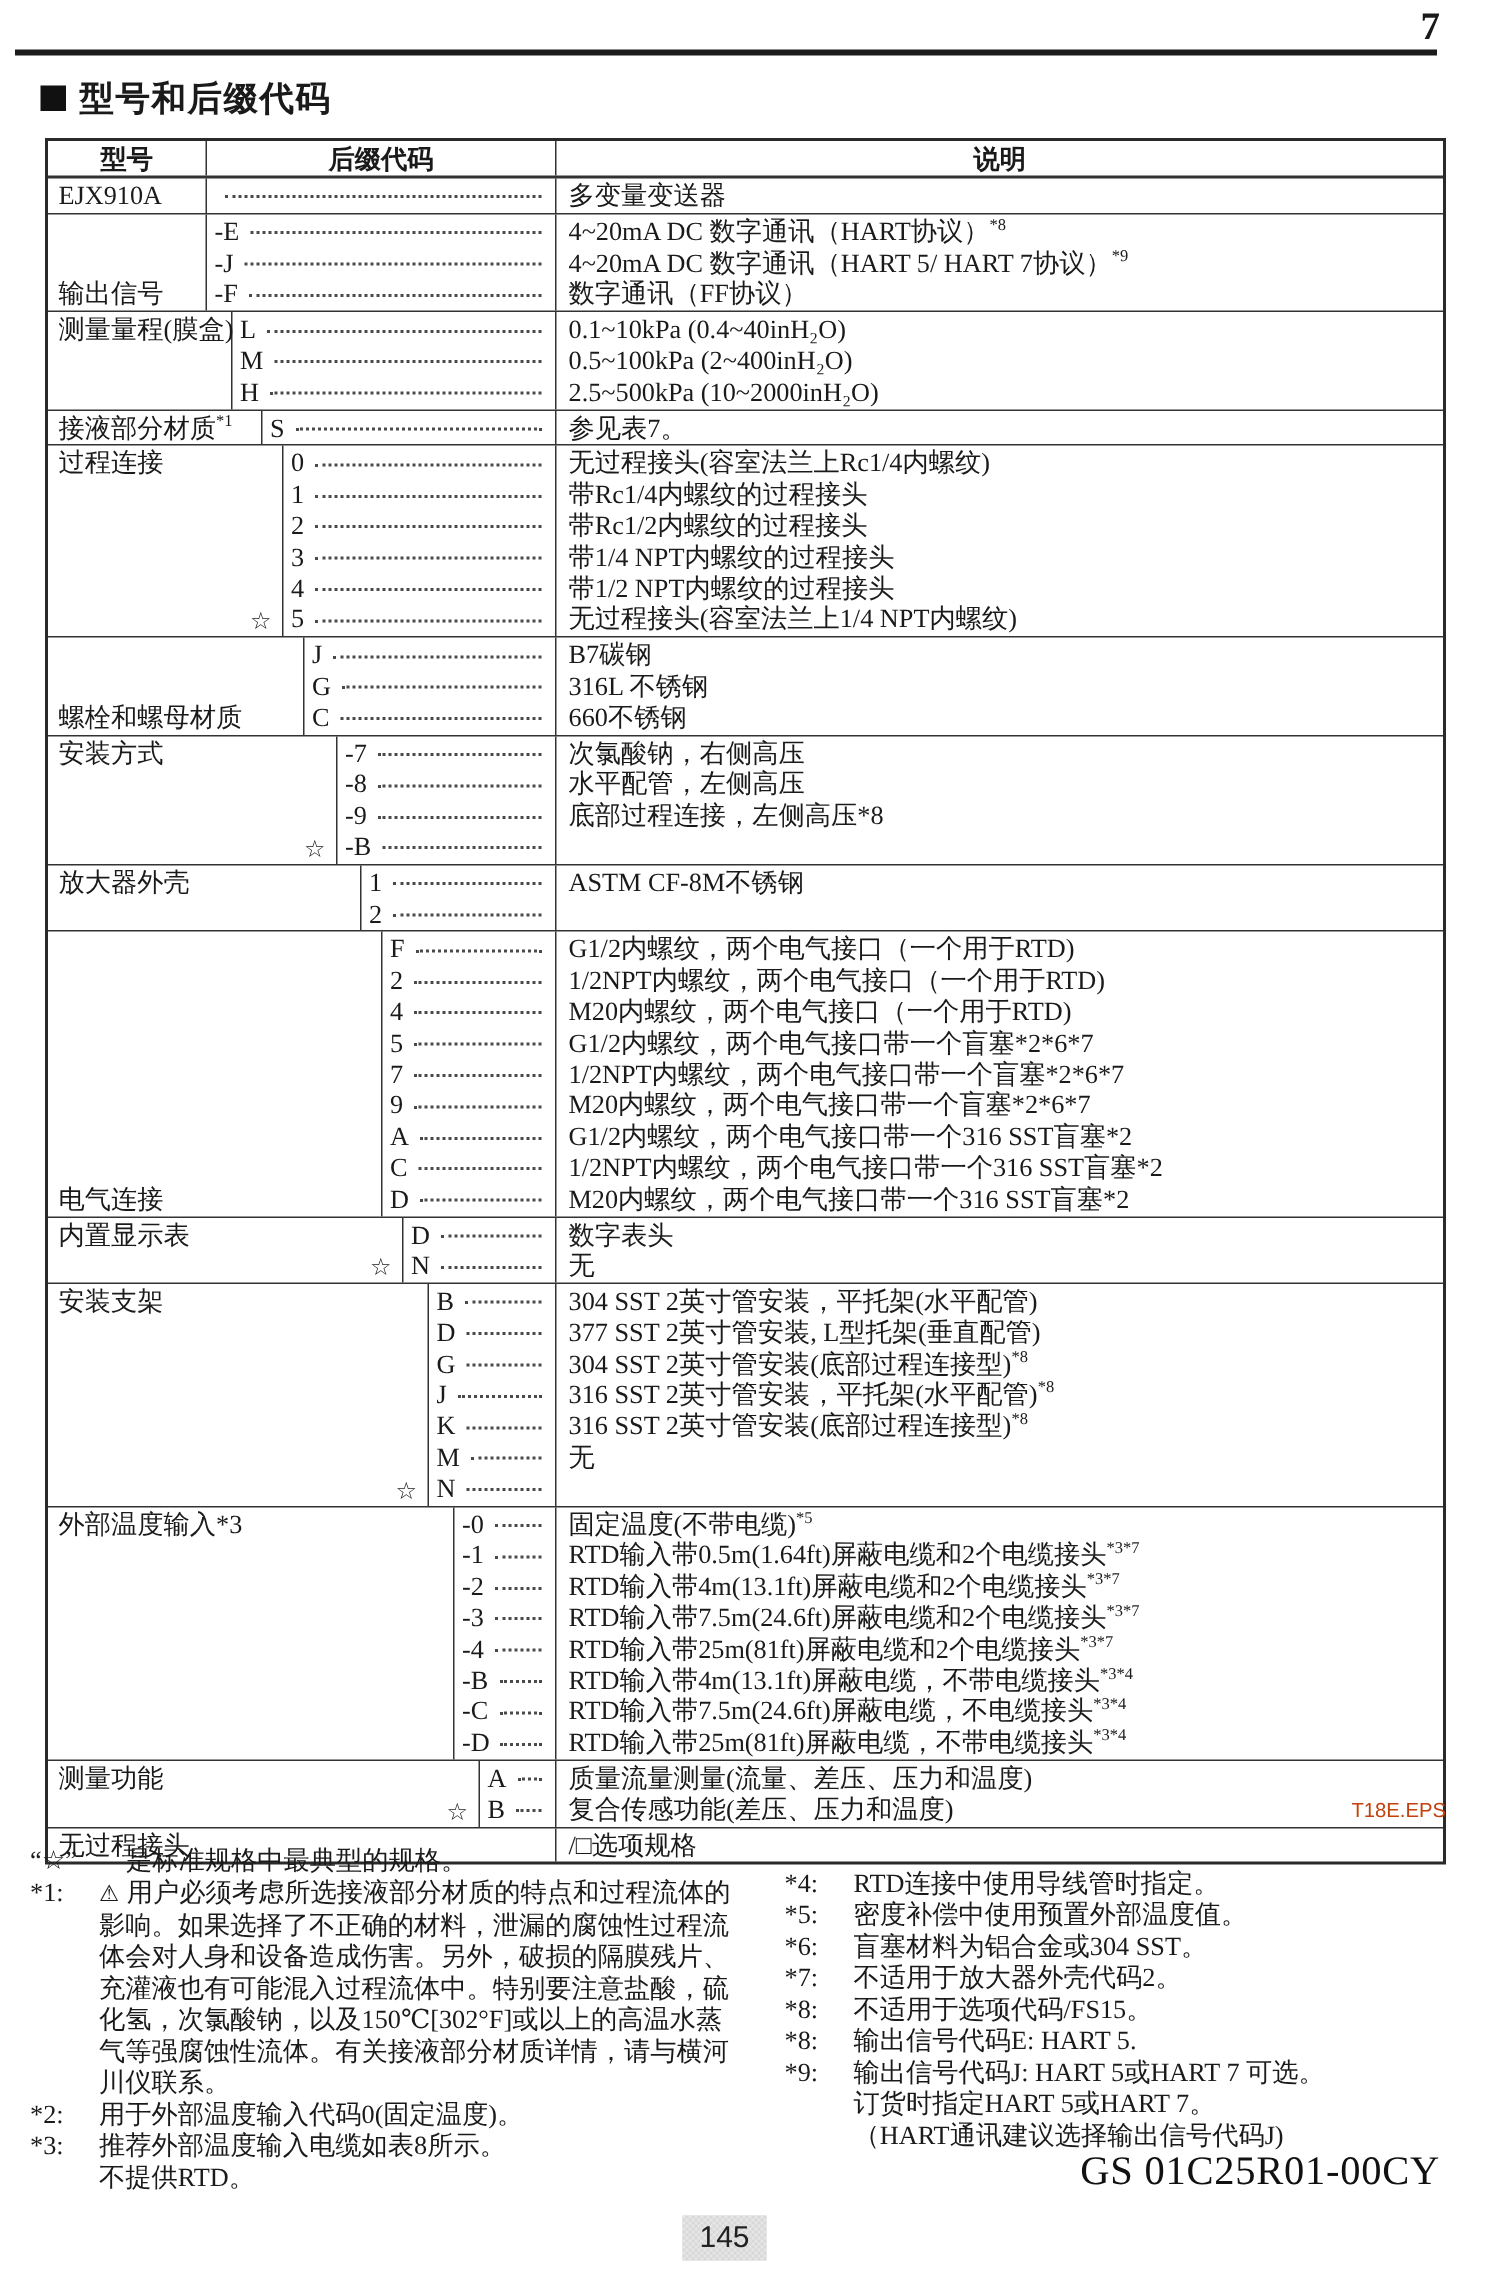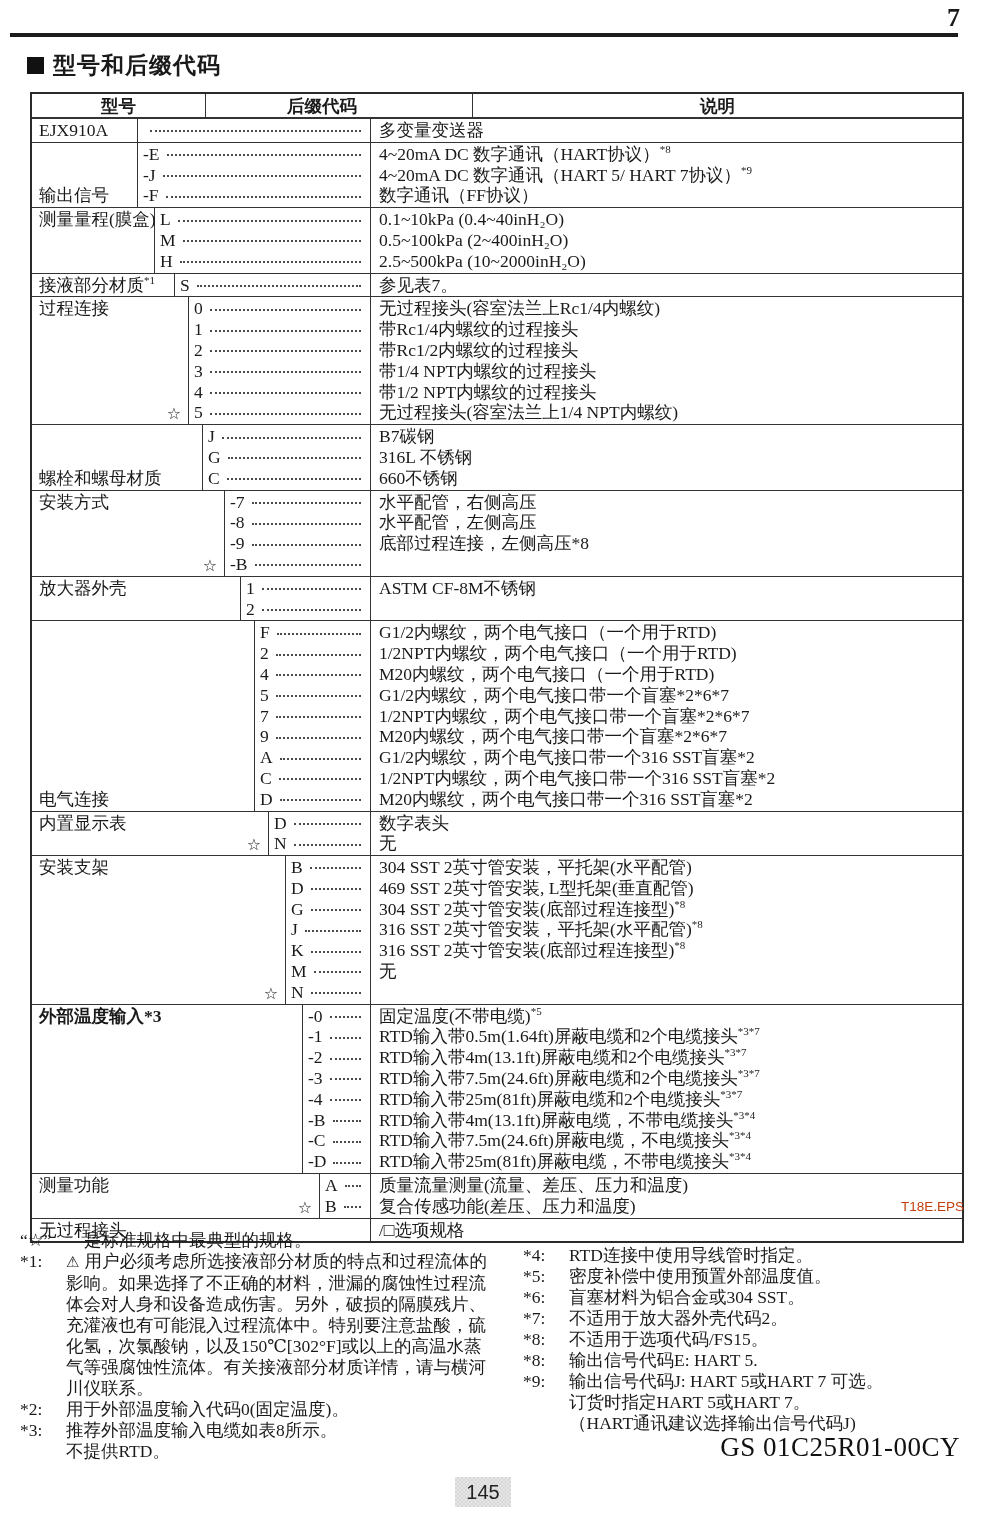--- a/index.html
+++ b/index.html
@@ -12,21 +12,21 @@
   .top-rule{position:absolute;left:10px;top:33px;width:948px;height:4px;background:#1c1c1c;}
   .title{position:absolute;left:27px;top:50px;display:flex;align-items:center;font-weight:bold;font-size:23px;letter-spacing:1px;}
   .title .sq{width:17px;height:17px;background:#111;margin-right:9px;flex-shrink:0;}
 
   
   .spec-table{
     position:absolute;left:30px;top:92px;width:934px;
     border:2px solid #2a2a2a;box-sizing:border-box;font-size:17.5px;background:#fff;
   }
   .t-head{display:flex;height:23px;font-weight:bold;border-bottom:1px solid #333;}
-  .t-head>div{display:flex;align-items:center;justify-content:center;box-sizing:border-box;margin-left:34px;}
+  .t-head>div{display:flex;align-items:center;justify-content:center;box-sizing:border-box;}
   .t-head .h1{width:105px;}
   .t-head .h2{width:233px;border-left:1px solid #333;}
   .t-head .h3{flex:1;border-left:1px solid #333;}
   .t-section{display:flex;border-top:1px solid #333;}
   .t-section:first-of-type{border-top:none;}
   .t-label{position:relative;flex-shrink:0;box-sizing:border-box;display:flex;flex-direction:column;padding:1px 0 1px 7px;white-space:nowrap;}
   .t-label.center{justify-content:flex-end;}
   .t-label .lbl{height:20.8px;line-height:20.8px;}
   .t-codes{flex-shrink:0;border-left:1px solid #333;box-sizing:border-box;padding:1px 0;}
   .cl{display:flex;align-items:center;height:20.8px;line-height:20.8px;padding-left:5px;}
@@ -232,21 +232,21 @@
         <div class="cl">
           <span class="code">-9</span>
           <span class="leader"></span>
         </div>
         <div class="cl">
           <span class="code">-B</span>
           <span class="leader"></span>
         </div>
       </div>
       <div class="t-desc">
-        <div class="dl">水平配管，右侧高压</div>
+        <div class="dl">次氯酸钠，右侧高压</div>
         <div class="dl">水平配管，左侧高压</div>
         <div class="dl">底部过程连接，左侧高压*8</div>
       </div>
     </div>
     <div class="t-section">
       <div class="t-label" style="width: 208px;">
         <span class="lbl">放大器外壳</span>
       </div>
       <div class="t-codes" style="width: 130px;">
         <div class="cl">
@@ -366,29 +366,29 @@
           <span class="code">M</span>
           <span class="leader"></span>
         </div>
         <div class="cl">
           <span class="code">N</span>
           <span class="leader"></span>
         </div>
       </div>
       <div class="t-desc">
         <div class="dl">304 SST 2英寸管安装，平托架(水平配管)</div>
-        <div class="dl">469 SST 2英寸管安装, L型托架(垂直配管)</div>
+        <div class="dl">377 SST 2英寸管安装, L型托架(垂直配管)</div>
         <div class="dl">304 SST 2英寸管安装(底部过程连接型)<sup>*8</sup></div>
         <div class="dl">316 SST 2英寸管安装，平托架(水平配管)<sup>*8</sup></div>
         <div class="dl">316 SST 2英寸管安装(底部过程连接型)<sup>*8</sup></div>
         <div class="dl">无</div>
       </div>
     </div>
     <div class="t-section">
-      <div class="t-label" style="width: 270px; font-weight: bold;">
+      <div class="t-label" style="width: 270px;">
         <span class="lbl">外部温度输入*3</span>
       </div>
       <div class="t-codes" style="width: 68px;">
         <div class="cl">
           <span class="code">-0</span>
           <span class="leader"></span>
         </div>
         <div class="cl">
           <span class="code">-1</span>
           <span class="leader"></span>

